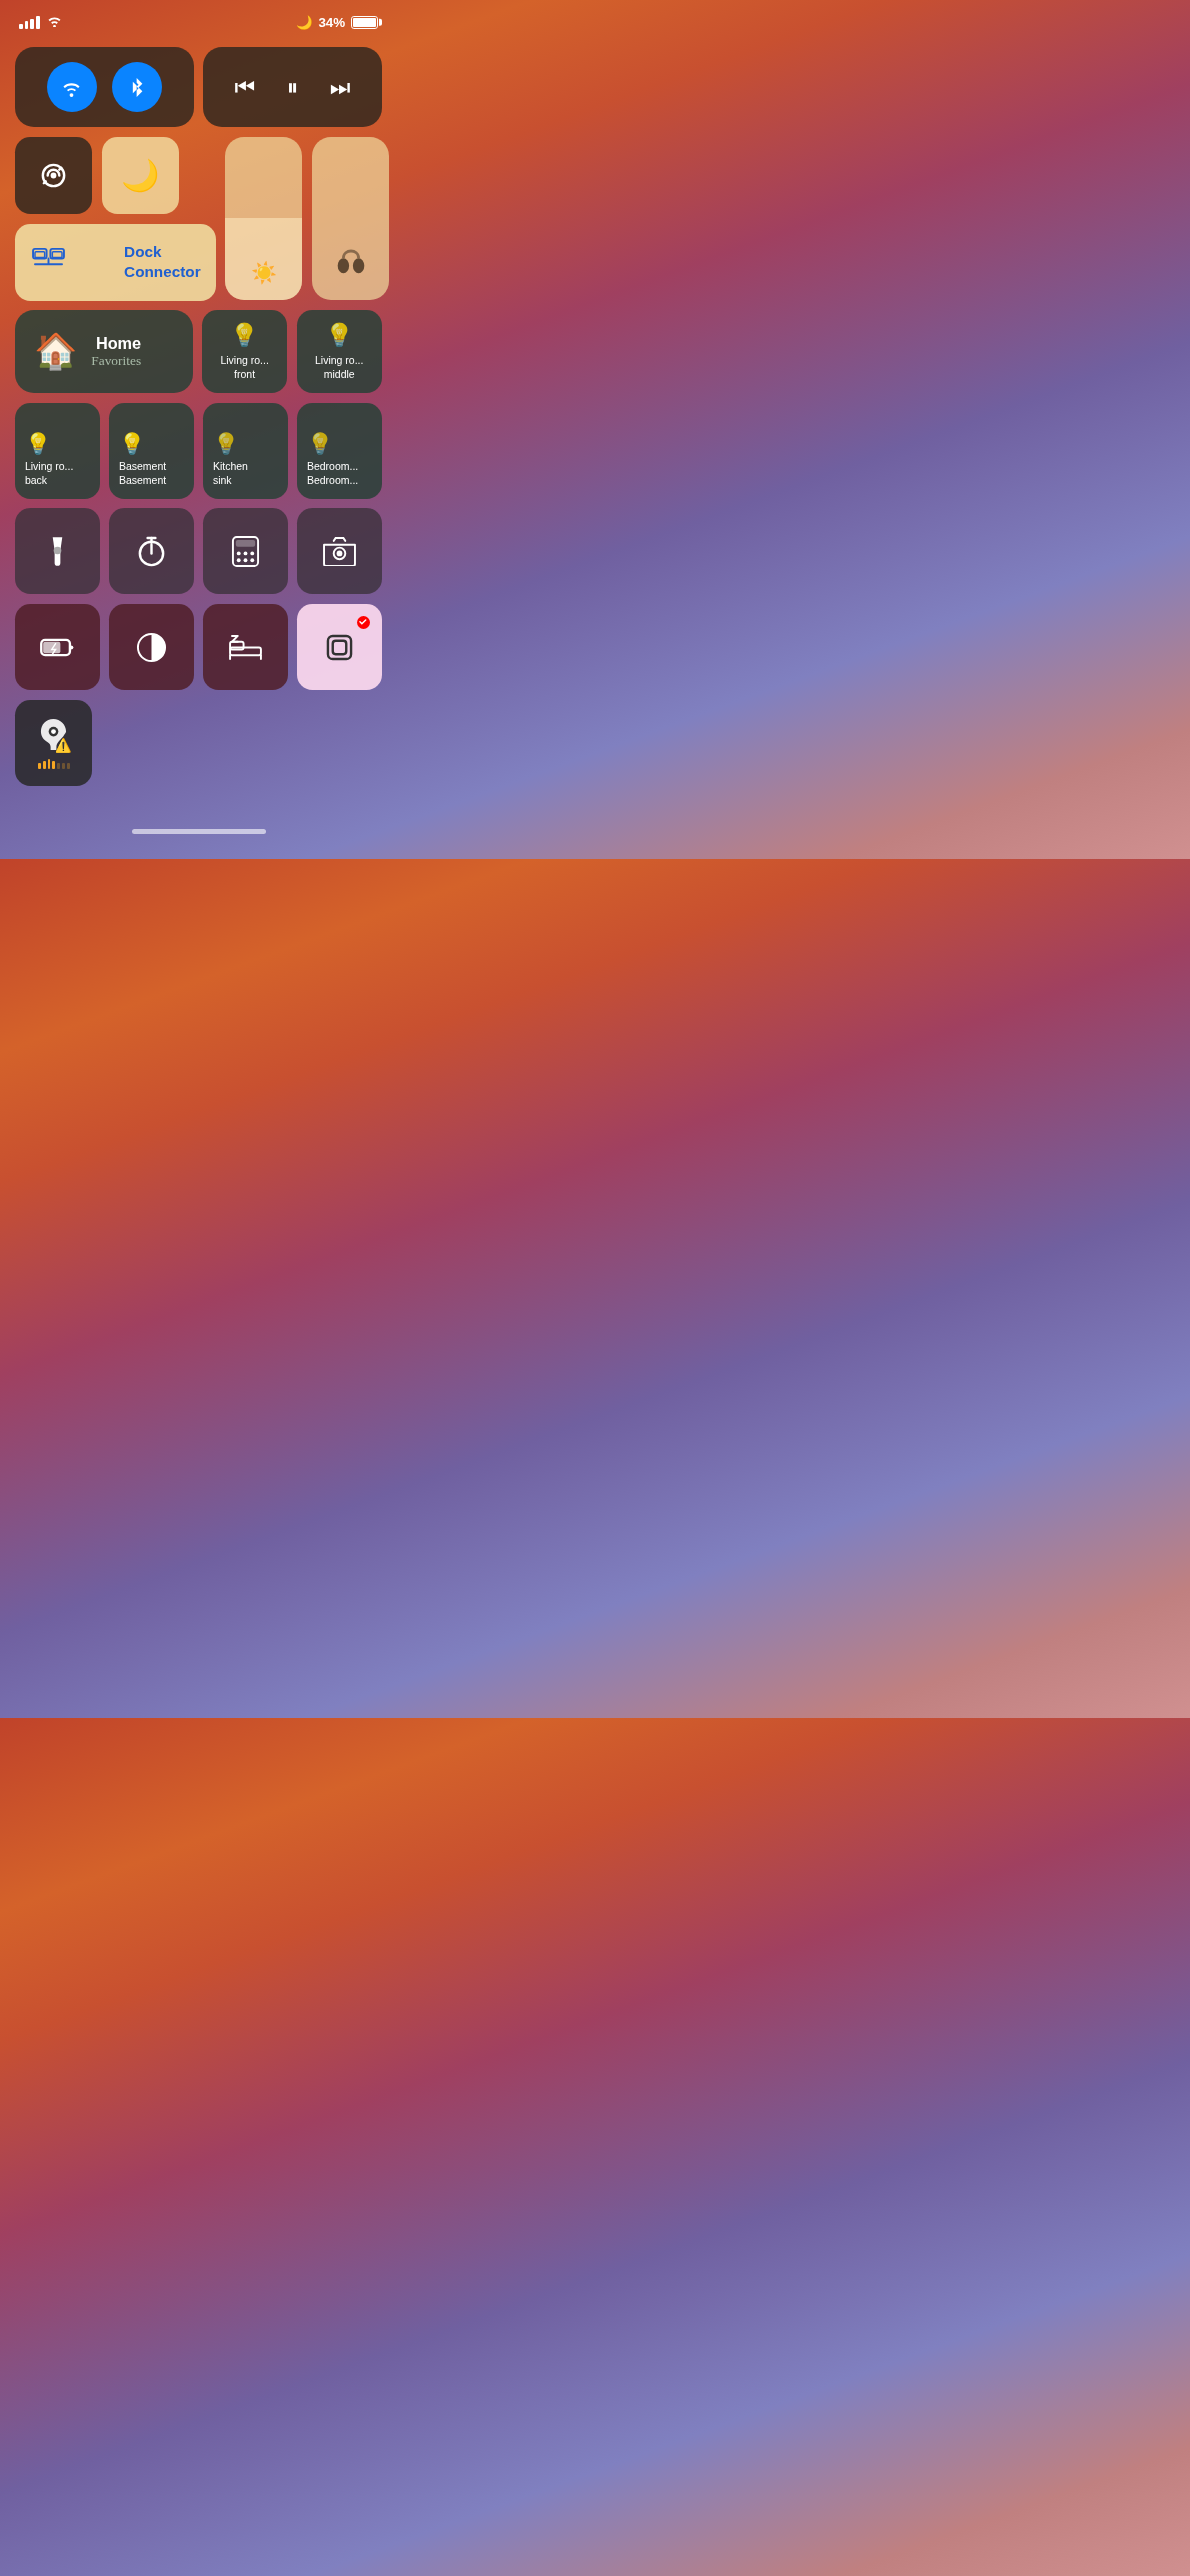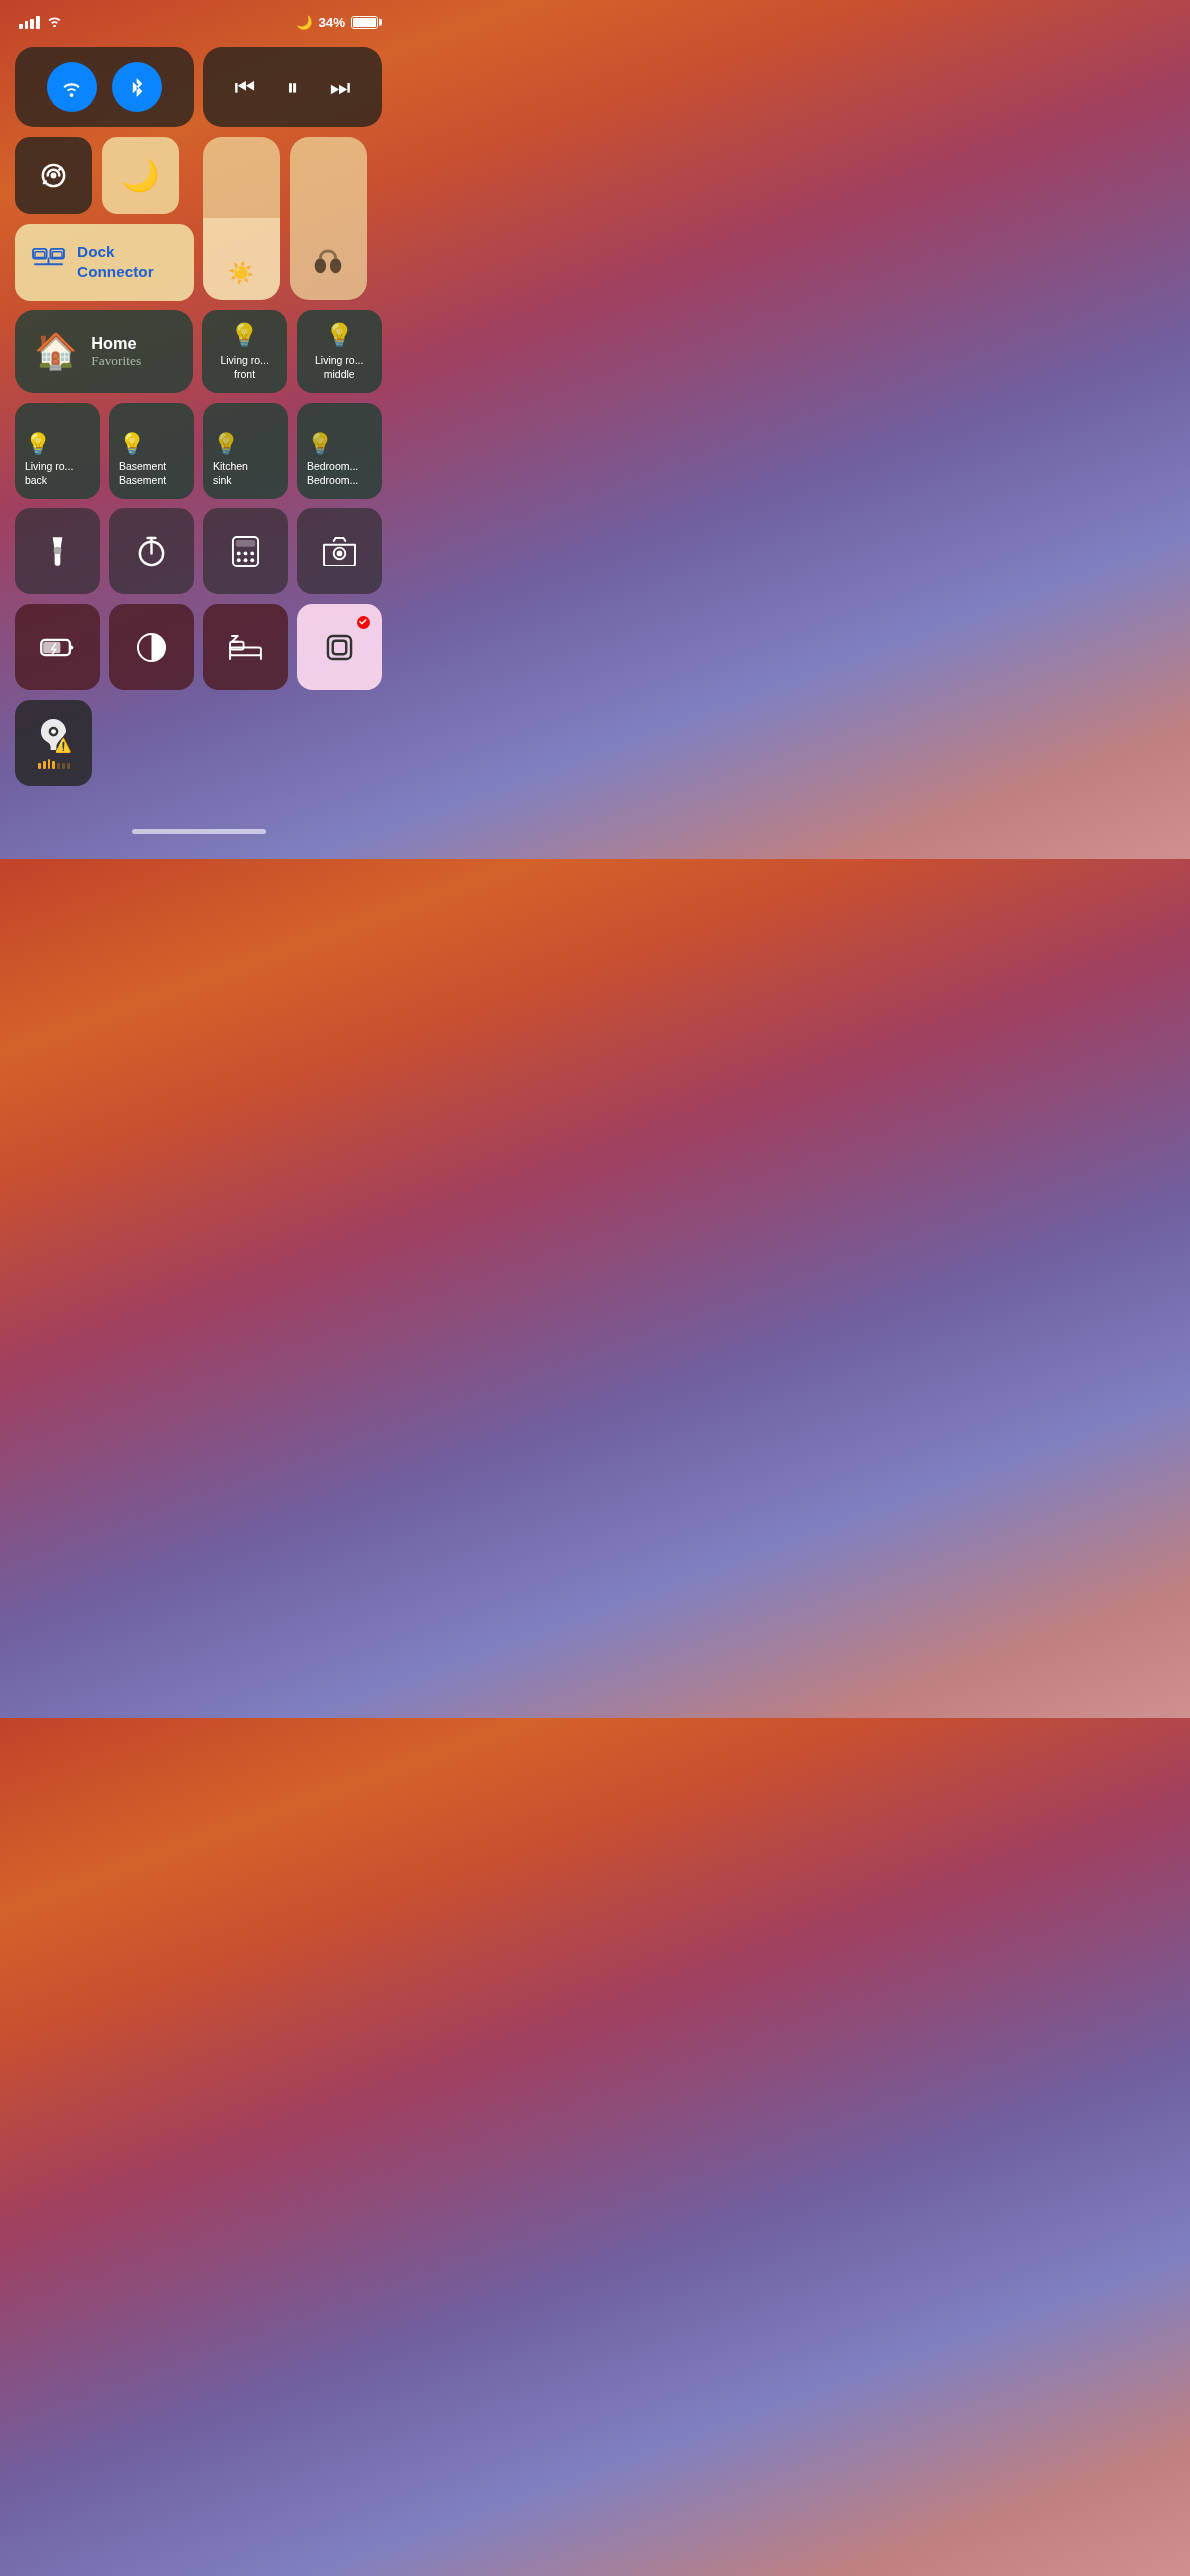--- a/index.html
+++ b/index.html
@@ -207,20 +207,21 @@
     .dock-connector-icon {
       font-size: 27px;
       color: #2060d0;
     }
 
     .dock-connector-text {
       color: #2060d0;
       font-size: 15.3px;
       font-weight: 600;
       line-height: 1.3;
+      margin-left: 47px;
     }
 
     .brightness-slider {
       background: rgba(240, 220, 160, 0.7);
       border-radius: 19px;
       width: 77px;
       height: 163px;
       display: flex;
       flex-direction: column;
       align-items: center;
@@ -282,20 +283,21 @@
 
     .home-text-group {
       display: flex;
       flex-direction: column;
     }
 
     .home-title {
       color: white;
       font-size: 16.3px;
       font-weight: 600;
+      text-align: right;
     }
 
     .home-subtitle {
       color: rgba(180, 200, 180, 0.9);
       font-size: 13.4px;
       font-family: Liberation Serif, serif;
     }
 
     .light-btn {
       background: rgba(40, 65, 55, 0.85);

